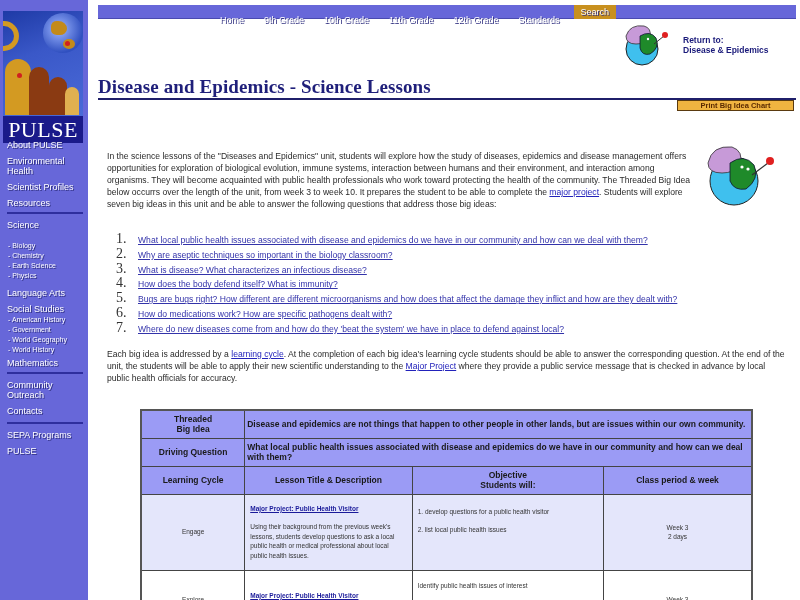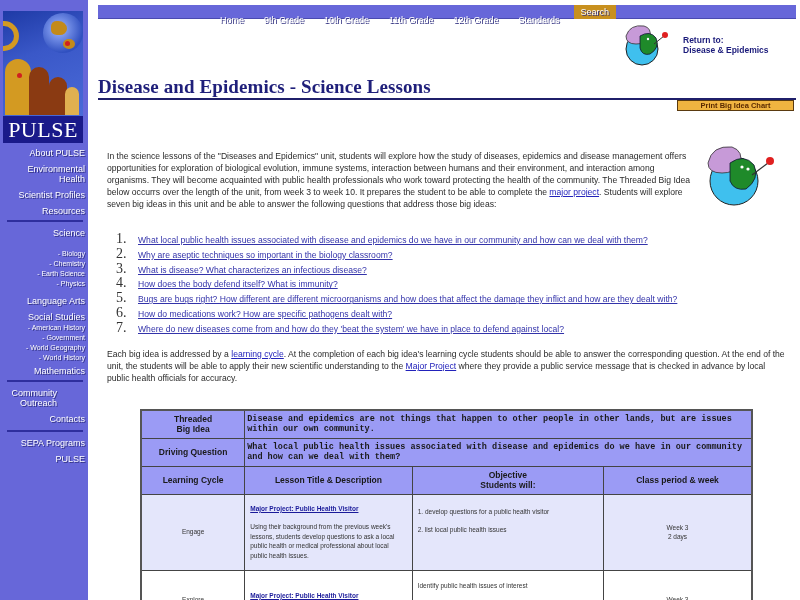--- a/index.html
+++ b/index.html
@@ -15,21 +15,21 @@
   .logo .land2 { position: absolute; left: 60px; top: 28px; width: 12px; height: 10px; background: #c38a1a; border-radius: 50%; }
   .logo .fig1 { position: absolute; left: 2px; top: 48px; width: 26px; height: 56px; background: #d39a22; border-radius: 13px 13px 0 0; }
   .logo .fig2 { position: absolute; left: 26px; top: 56px; width: 20px; height: 48px; background: #8a3a12; border-radius: 10px 10px 0 0; }
   .logo .fig3 { position: absolute; left: 46px; top: 66px; width: 18px; height: 38px; background: #8a3a12; border-radius: 9px 9px 0 0; }
   .logo .fig4 { position: absolute; left: 62px; top: 76px; width: 14px; height: 28px; background: #e0b050; border-radius: 7px 7px 0 0; }
   .logo .arc { position: absolute; left: -8px; top: 10px; width: 24px; height: 30px; border: 5px solid #d39a22; border-left: none; border-radius: 0 20px 20px 0; }
   .logo .dot1 { position: absolute; left: 14px; top: 62px; width: 5px; height: 5px; border-radius: 50%; background: #d02020; }
   .logo .dot2 { position: absolute; left: 62px; top: 30px; width: 5px; height: 5px; border-radius: 50%; background: #d02020; }
   .logo .pulse { position: absolute; left: 0; bottom: 0; width: 80px; height: 27px; background: #1a1a8a; color: #ffffff; font-family: "Liberation Serif", serif; font-size: 22px; text-align: center; line-height: 27px; letter-spacing: 0.5px; }
 
-  .nav { position: absolute; left: 7px; top: 148px; width: 78px; text-align: right; }
+  .nav { position: absolute; left: 7px; top: 140px; width: 78px; }
   .nav a { display: block; color: #ffffff; text-decoration: none; font-size: 9px; line-height: 10px; text-shadow: 1px 1px 0 #303080; }
   .nav .main { margin-bottom: 6px; }
   .nav .sub { font-size: 7px; line-height: 10px; padding-left: 1px; }
   .nav .sep { height: 2px; background: #2e2e9e; margin: 4px 0 6px 0; width: 76px; }
 
   
   .topbar { position: absolute; left: 98px; top: 5px; width: 698px; height: 14px; background: #6767d9; border-bottom: 1px solid #4a4ab0; }
   .topbar .items { position: absolute; left: 112px; top: 0; height: 14px; display: flex; }
   .topbar a { color: #ffffff; text-decoration: none; font-size: 9px; line-height: 14px; padding: 8px 10px; text-shadow: 1px 1px 0 #303080; }
   .topbar a.search { background: #c8901e; padding: 0 7px; margin-left: 4px; }
@@ -55,21 +55,21 @@
   .questions .num { font-family: "Liberation Serif", serif; font-size: 14px; color: #333; width: 22px; display: inline-block; line-height: 14px; }
   .questions a { color: #3333aa; font-size: 8.6px; text-decoration: underline; }
 
   .para2 { position: absolute; left: 107px; top: 348px; width: 680px; font-size: 8.6px; line-height: 12.1px; color: #2a2a2a; }
 
   
   .bigtable { position: absolute; left: 140px; top: 409px; width: 613px; border-collapse: collapse; border: 2px solid #555; }
   .bigtable td { border: 1px solid #444; vertical-align: middle; }
   .bigtable .hdr { background: #9b9bf5; color: #1a1a1a; font-weight: bold; font-size: 8.5px; line-height: 10px; }
   .bigtable .hdr.c { text-align: center; }
-  .bigtable .hdr.l { padding: 2px 2px 2px 2px; font-family: Liberation Mono, monospace; }
+  .bigtable .hdr.l { padding: 2px 2px 2px 2px; }
   .bigtable .row-engage td { background: #e4e6fb; font-size: 6.5px; line-height: 9.5px; color: #333; }
   .bigtable .row-explore td { background: #ffffff; font-size: 6.5px; line-height: 9.5px; color: #333; }
   .bigtable .c { text-align: center; }
   .lesson-link { color: #1a1a9a; font-weight: bold; text-decoration: underline; display: block; margin-bottom: 9px; }
   .pad { padding: 4px 5px; }
   .obj p { margin-bottom: 9px; }
 </style>
 </head>
 <body>
 

